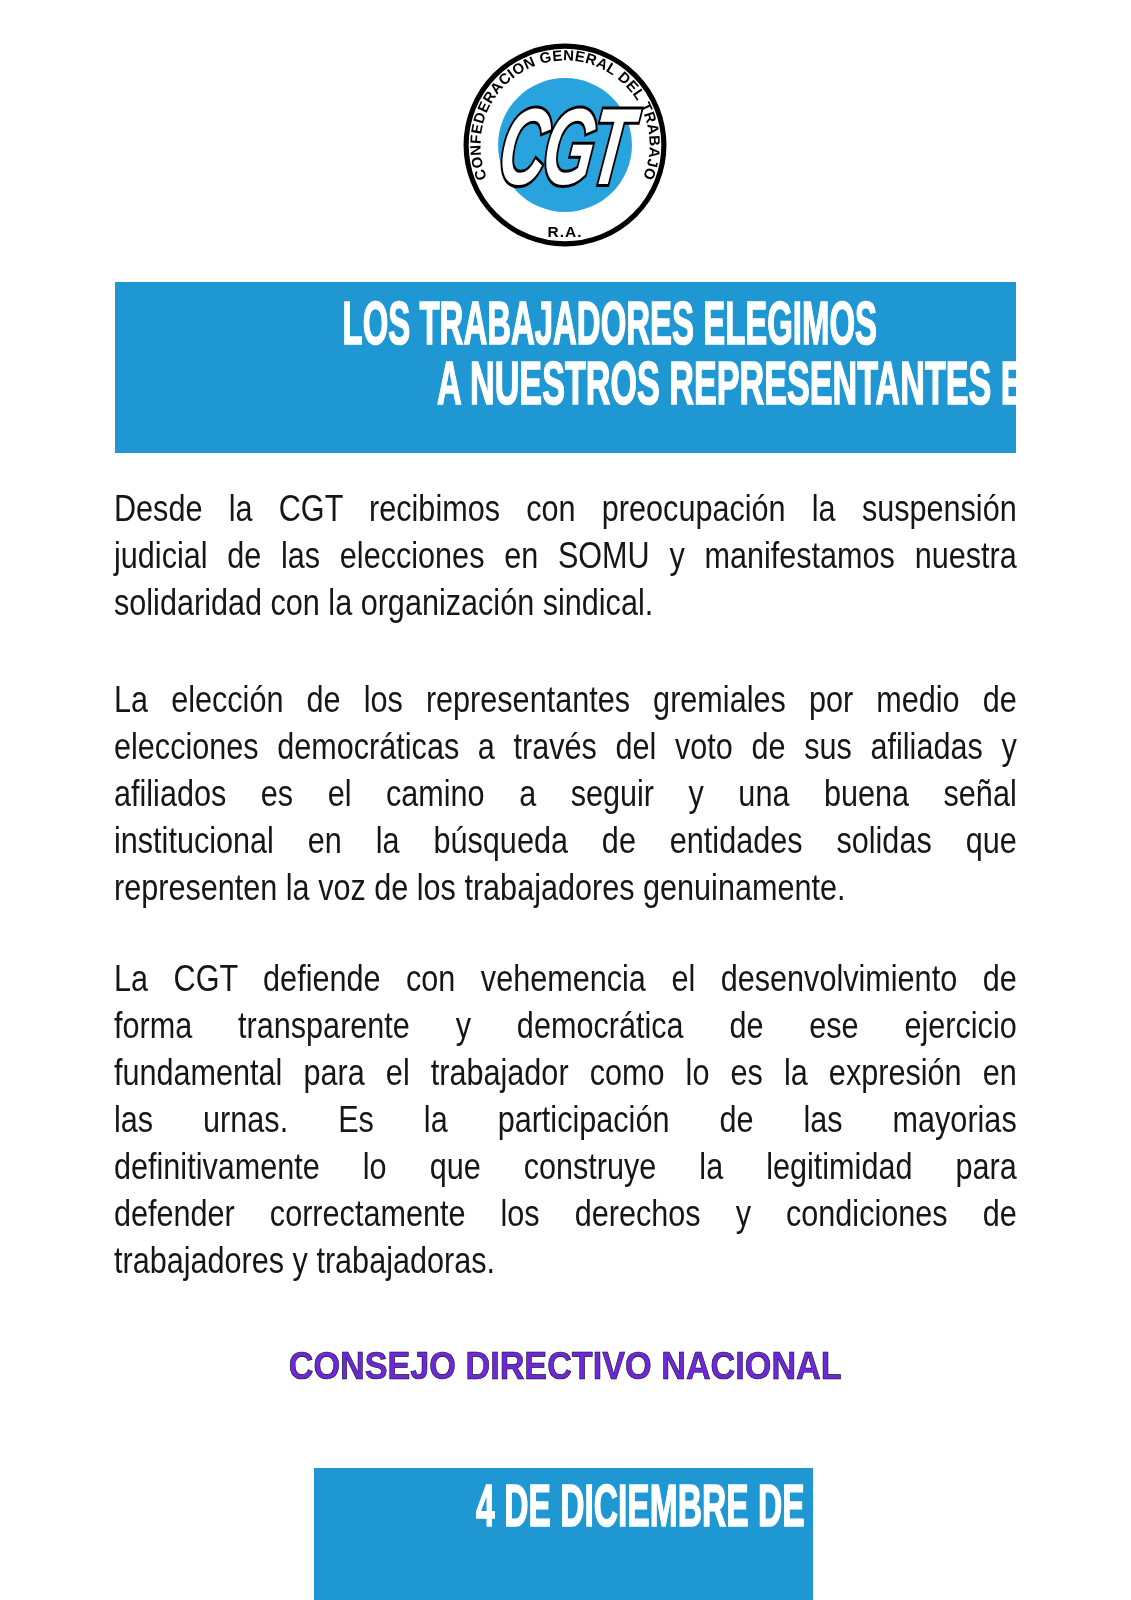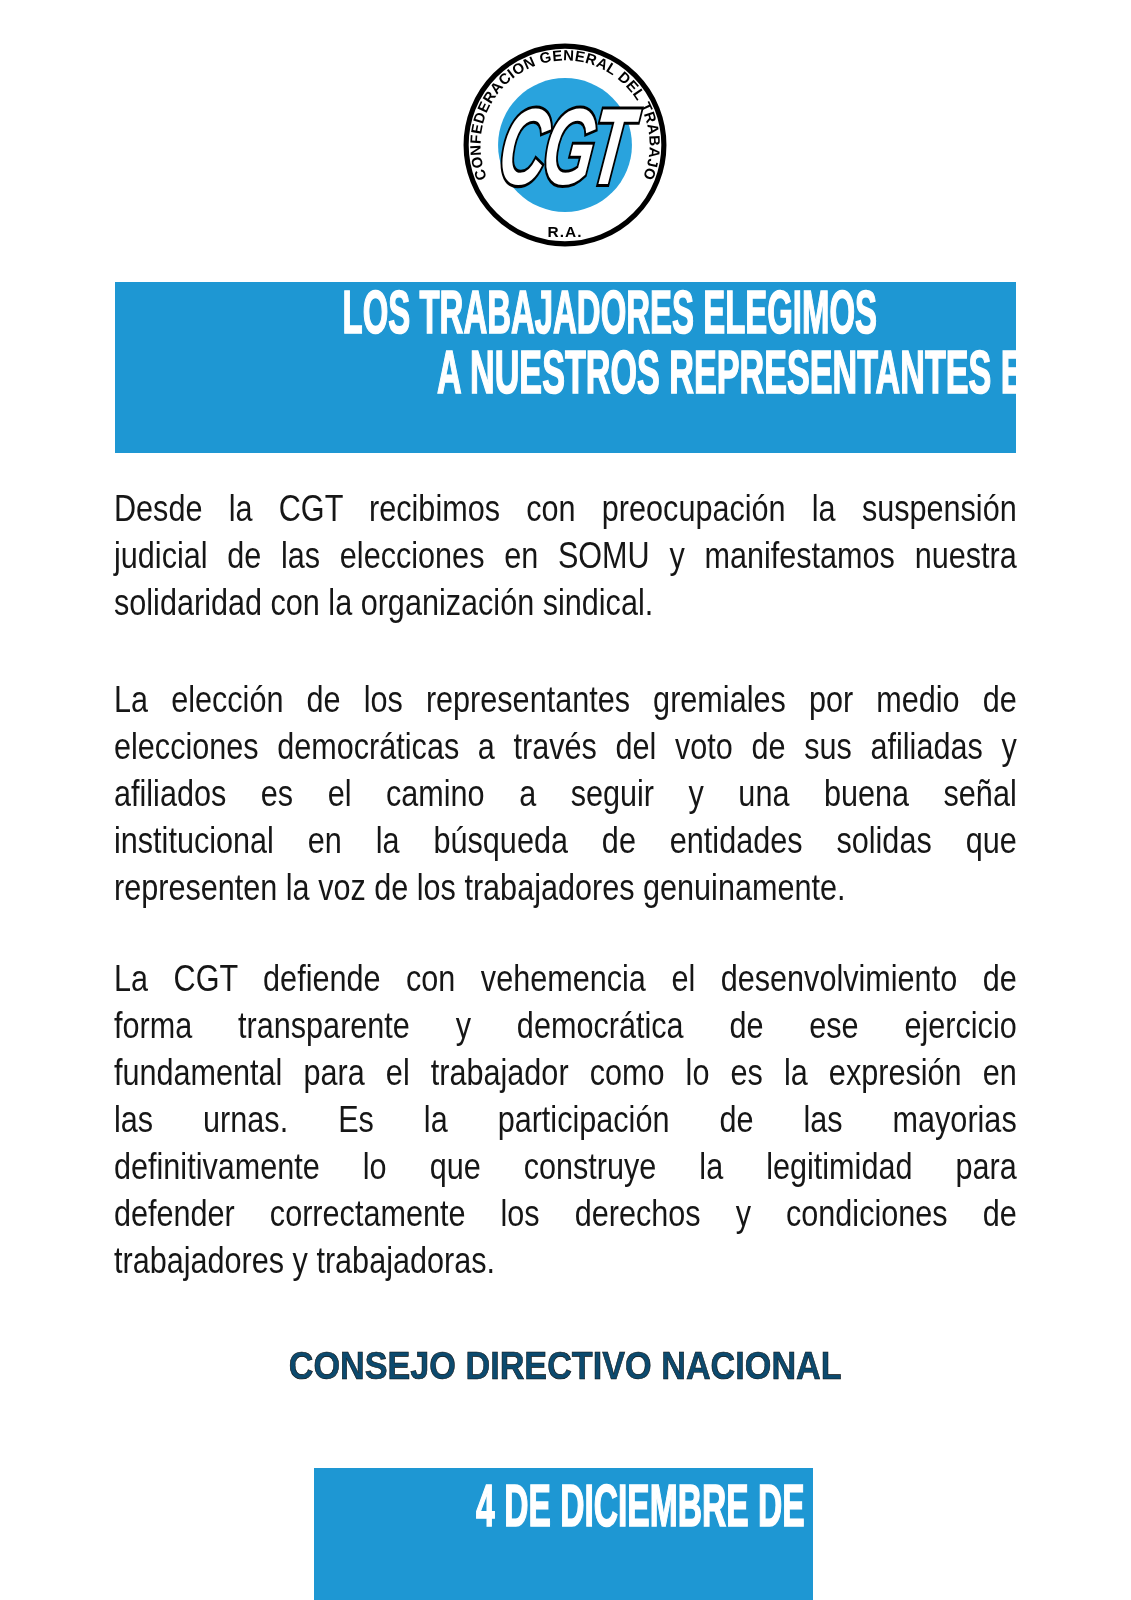--- a/index.html
+++ b/index.html
@@ -19,20 +19,21 @@
     left: 461px; top: 42px;
     width: 208px; height: 206px;
   }
   .logo svg { width: 100%; height: 100%; display: block; }
 
   
   .banner { background: #1e97d3; position: absolute; }
   .title-banner {
     left: 115px; top: 282px;
     width: 901px; height: 171px;
+    padding-top: 11px;
     box-sizing: border-box;
     text-align: center;
   }
   .title-line {
     line-height: 60px;
     font-size: 61px;
     font-weight: bold;
     color: #ffffff;
     white-space: nowrap;
   }
@@ -67,21 +68,21 @@
 
   
   .signature {
     position: absolute;
     left: 0; top: 1343px;
     width: 100%;
     text-align: center;
     font-size: 38px;
     line-height: 47px;
     font-weight: bold;
-    color: #0c4a6e;
+    color: #6d28d9;
     white-space: nowrap;
   }
   .signature .squeeze-sig {
     display: inline-block;
     transform: scaleX(0.9);
     -webkit-text-stroke: 0.6px #0d0d0d;
   }
 
   
   .date-banner {

